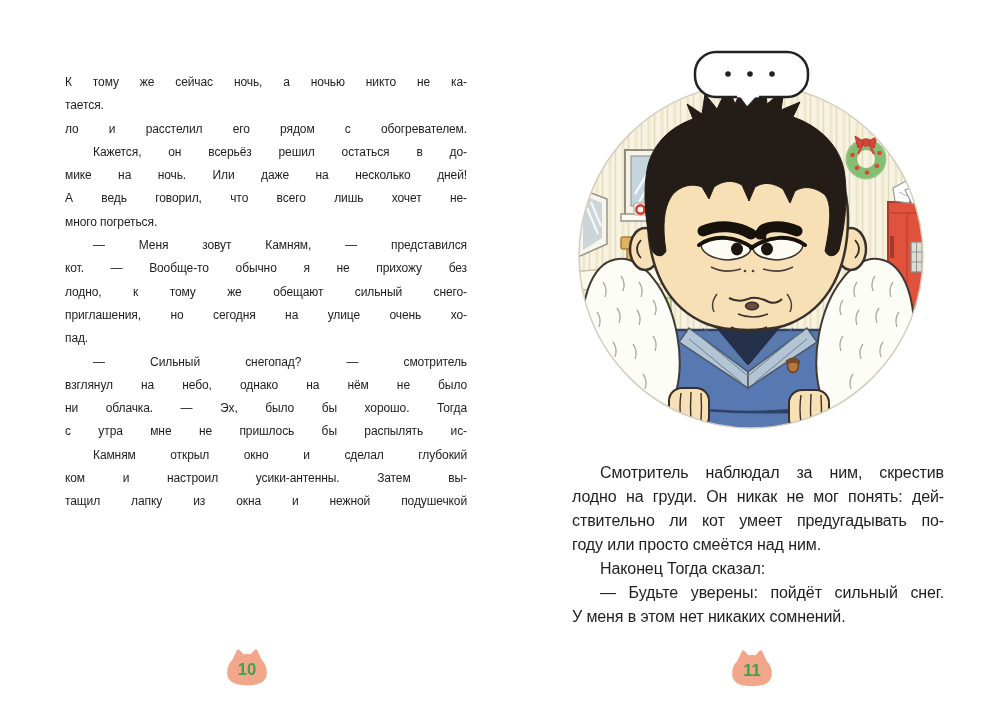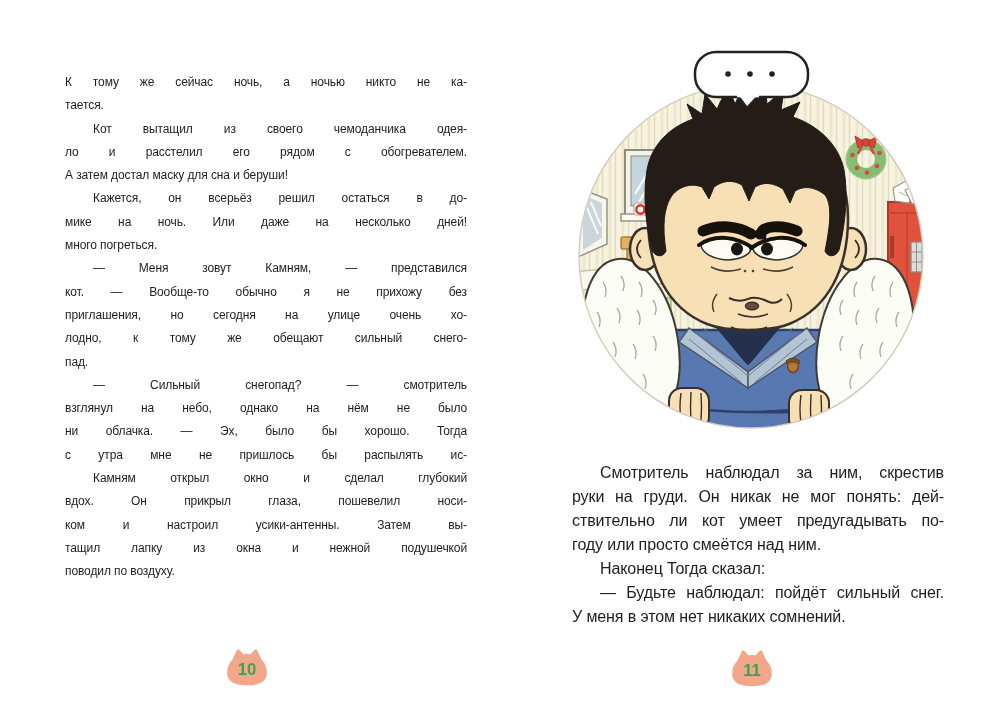--- a/index.html
+++ b/index.html
@@ -18,49 +18,46 @@
   #badge-left{left:224px;top:647px;}
   #badge-right{left:729px;top:648px;}
   .badge text{font-family:"Liberation Sans",sans-serif;font-size:16px;font-weight:bold;}
 </style>
 </head>
 <body>
 
 <div id="col-left" class="text-col">
     <div class="line">К тому же сейчас ночь, а ночью никто не ка-</div>
     <div class="line last">тается.</div>
-    <div class="line indent">Кот вытащил из своего чемоданчика одея-</div>
     <div class="line">ло и расстелил его рядом с обогревателем.</div>
-    <div class="line last">А затем достал маску для сна и беруши!</div>
     <div class="line indent">Кажется, он всерьёз решил остаться в до-</div>
     <div class="line">мике на ночь. Или даже на несколько дней!</div>
+    <div class="line">А ведь говорил, что всего лишь хочет не-</div>
     <div class="line last">много погреться.</div>
     <div class="line indent">— Меня зовут Камням, — представился</div>
     <div class="line">кот. — Вообще-то обычно я не прихожу без</div>
+    <div class="line">лодно, к тому же обещают сильный снего-</div>
     <div class="line">приглашения, но сегодня на улице очень хо-</div>
-    <div class="line">лодно, к тому же обещают сильный снего-</div>
     <div class="line last">пад.</div>
     <div class="line indent">— Сильный снегопад? — смотритель</div>
     <div class="line">взглянул на небо, однако на нём не было</div>
     <div class="line">ни облачка. — Эх, было бы хорошо. Тогда</div>
     <div class="line">с утра мне не пришлось бы распылять ис-</div>
     <div class="line indent">Камням открыл окно и сделал глубокий</div>
-    <div class="line">вдох. Он прикрыл глаза, пошевелил носи-</div>
     <div class="line">ком и настроил усики-антенны. Затем вы-</div>
     <div class="line">тащил лапку из окна и нежной подушечкой</div>
-    <div class="line last">поводил по воздуху.</div>
   </div>
 
 <div id="col-right" class="text-col">
     <div class="line indent">Смотритель наблюдал за ним, скрестив</div>
-    <div class="line">руки на груди. Он никак не мог понять: дей-</div>
+    <div class="line">лодно на груди. Он никак не мог понять: дей-</div>
     <div class="line">ствительно ли кот умеет предугадывать по-</div>
     <div class="line last">году или просто смеётся над ним.</div>
     <div class="line last indent">Наконец Тогда сказал:</div>
-    <div class="line indent">— Будьте наблюдал: пойдёт сильный снег.</div>
+    <div class="line indent">— Будьте уверены: пойдёт сильный снег.</div>
     <div class="line last">У меня в этом нет никаких сомнений.</div>
   </div>
 
 <svg id="illo" width="420" height="420" viewBox="0 0 420 420">
   <defs>
     <clipPath id="circleClip">
         <circle cx="210" cy="220" r="172"></circle>
       </clipPath>
     <pattern id="wp" width="13" height="13" patternUnits="userSpaceOnUse">
       <rect width="13" height="13" fill="#F8F3E1"></rect>

